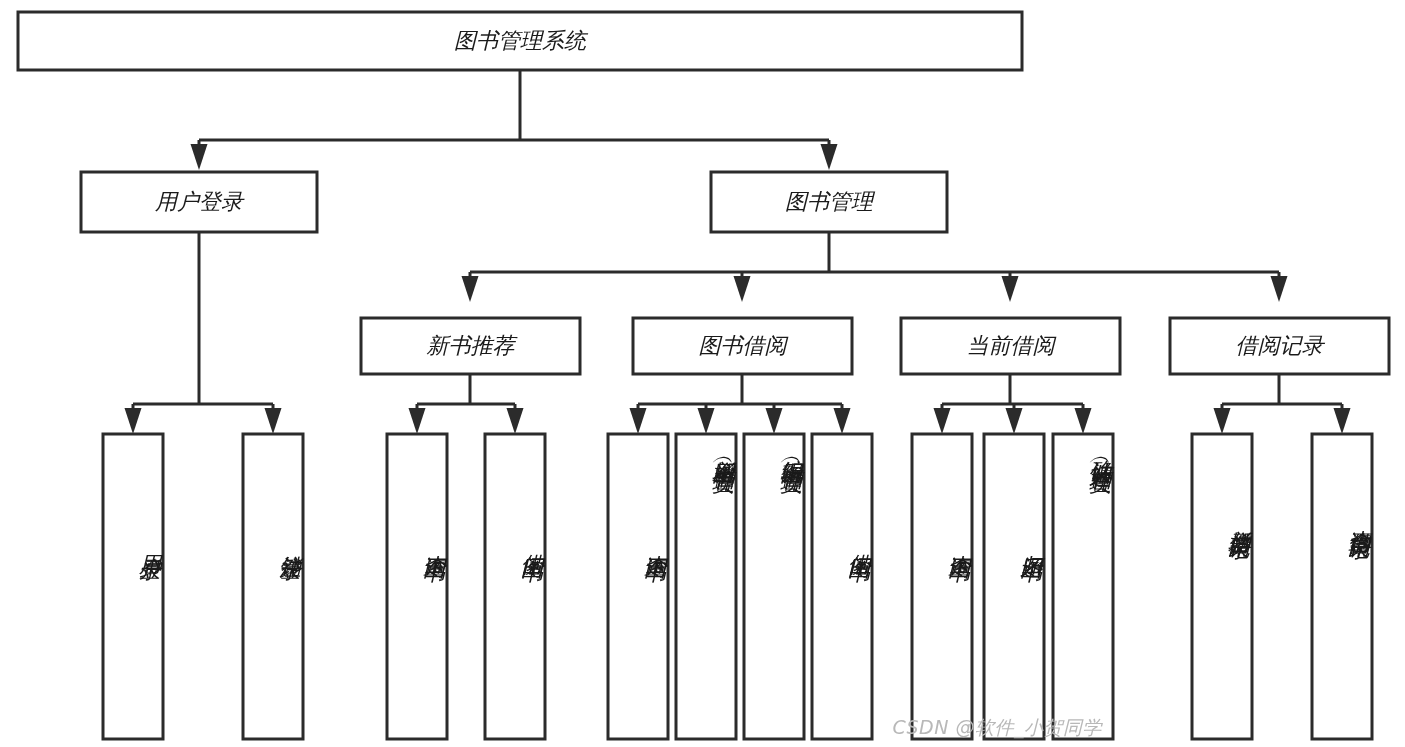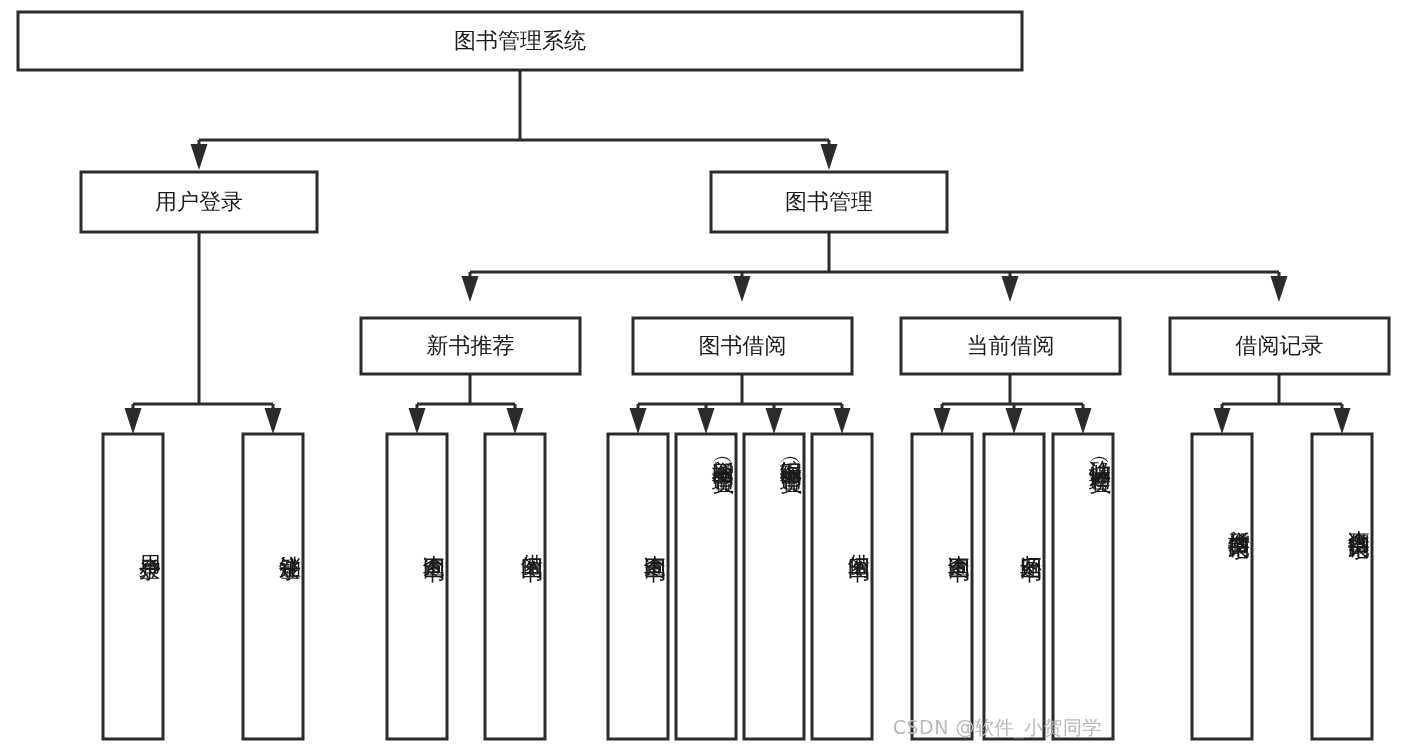--- a/index.html
+++ b/index.html
@@ -12,20 +12,21 @@
     font-family: "DejaVu Sans", "Liberation Sans", sans-serif;
     width: 1405px;
     height: 747px;
     overflow: hidden;
   }
   #diagram-root {
     position: relative;
     width: 1116px;
     height: 747px;
     background: #ffffff;
+    font-style: italic;
   }
   svg#tree-svg {
     position: absolute;
     left: 0;
     top: 0;
     width: 1405px;
     height: 747px;
     display: block;
   }
   .node-box {

